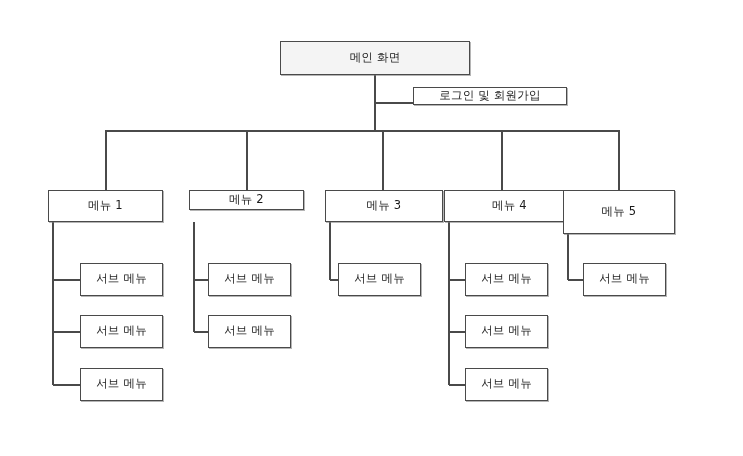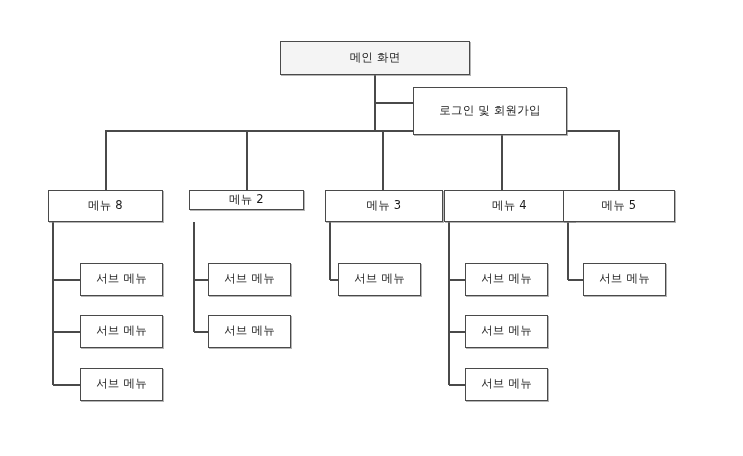--- a/index.html
+++ b/index.html
@@ -75,25 +75,25 @@
       <line x1="449" y1="385" x2="465" y2="385" stroke="#4a4a4a" stroke-width="1.4" shape-rendering="crispEdges"></line>
       <line x1="619" y1="131" x2="619" y2="190" stroke="#4a4a4a" stroke-width="1.4" shape-rendering="crispEdges"></line>
       <line x1="568" y1="222" x2="568" y2="280" stroke="#4a4a4a" stroke-width="1.4" shape-rendering="crispEdges"></line>
       <line x1="568" y1="280" x2="583" y2="280" stroke="#4a4a4a" stroke-width="1.4" shape-rendering="crispEdges"></line>
     </svg>
 
   <div id="nodes">
       <div class="node root" style="left: 280px; top: 41px; width: 190px; height: 34px;">
         <span class="label">메인 화면</span>
       </div>
-      <div class="node" style="left: 413px; top: 87px; width: 154px; height: 48px;">
+      <div class="node" style="left: 413px; top: 87px; width: 154px; height: 18px;">
         <span class="label">로그인 및 회원가입</span>
       </div>
       <div class="node" style="left: 48px; top: 190px; width: 115px; height: 32px;">
-        <span class="label">메뉴 8</span>
+        <span class="label">메뉴 1</span>
       </div>
       <div class="node" style="left: 80px; top: 263px; width: 83px; height: 33px;">
         <span class="label">서브 메뉴</span>
       </div>
       <div class="node" style="left: 80px; top: 315px; width: 83px; height: 33px;">
         <span class="label">서브 메뉴</span>
       </div>
       <div class="node" style="left: 80px; top: 368px; width: 83px; height: 33px;">
         <span class="label">서브 메뉴</span>
       </div>
@@ -117,21 +117,21 @@
       </div>
       <div class="node" style="left: 465px; top: 263px; width: 83px; height: 33px;">
         <span class="label">서브 메뉴</span>
       </div>
       <div class="node" style="left: 465px; top: 315px; width: 83px; height: 33px;">
         <span class="label">서브 메뉴</span>
       </div>
       <div class="node" style="left: 465px; top: 368px; width: 83px; height: 33px;">
         <span class="label">서브 메뉴</span>
       </div>
-      <div class="node" style="left: 563px; top: 190px; width: 112px; height: 32px;">
+      <div class="node" style="left: 563px; top: 190px; width: 112px; height: 44px;">
         <span class="label">메뉴 5</span>
       </div>
       <div class="node" style="left: 583px; top: 263px; width: 83px; height: 33px;">
         <span class="label">서브 메뉴</span>
       </div>
     </div>
 
 </div>
 
 </body></html>

